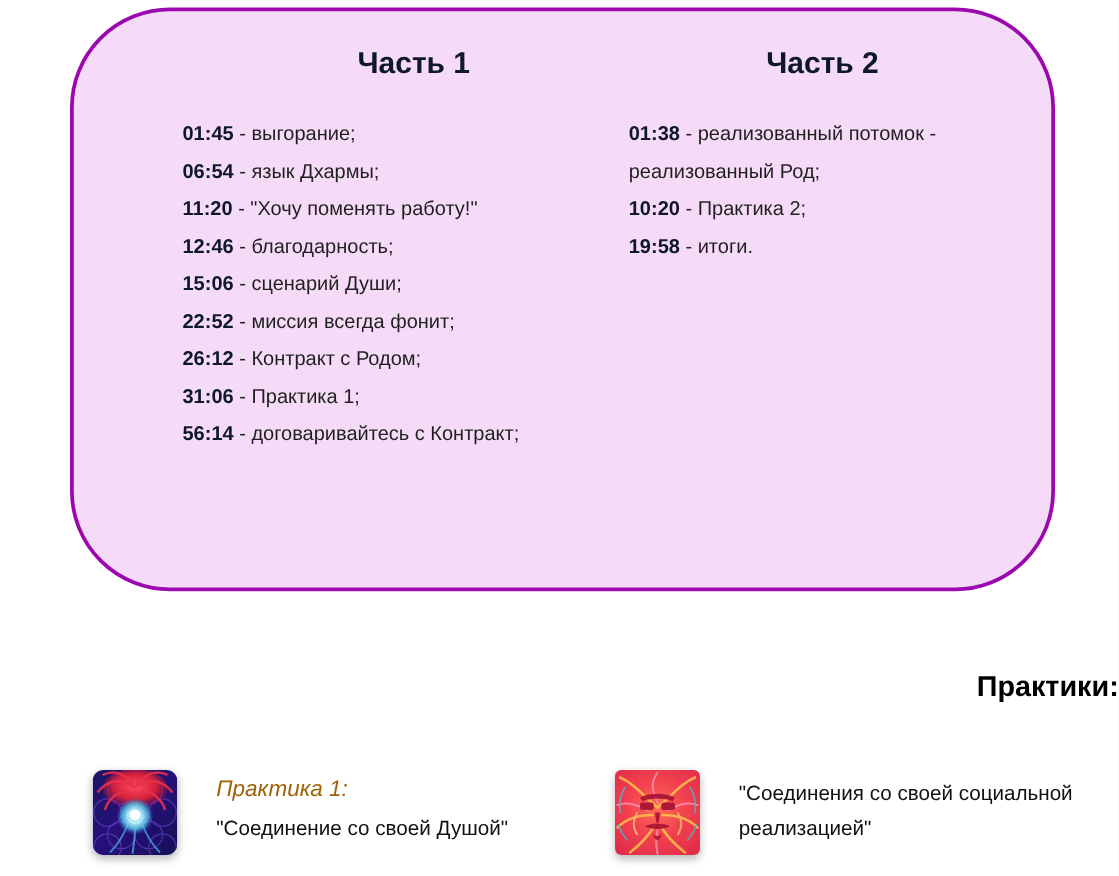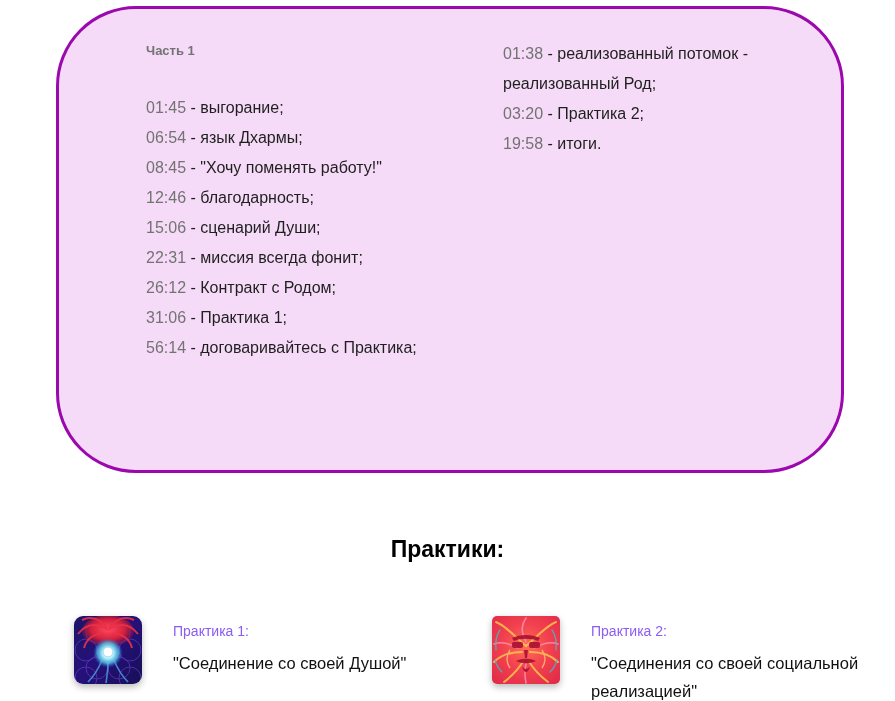--- a/index.html
+++ b/index.html
@@ -11,68 +11,69 @@
   
   .card{
     position:absolute;left:56px;top:6px;width:788px;height:467px;
     box-sizing:border-box;border:3px solid #9B09AE;border-radius:80px;
     background:#F5DBF7;
   }
   .col{position:absolute;top:30px;}
   .col-1{left:87px;width:370px;}
   .col-2{left:444px;width:310px;}
   .col-title{
-    font-size:13px;font-weight:bold;color:#737373;margin:0 0 30px 0;line-height:24px;
+    font-size:24px;font-weight:bold;color:#0f172a;margin:0 0 30px 0;line-height:24px;text-align:center;
   }
   .ts-row{font-size:16px;line-height:30px;color:#1f1f1f;}
-  .ts-row strong{color:#737373;font-weight:normal;}
+  .ts-row strong{color:#0f172a;font-weight:bold;}
   
   .practices-heading{
-    position:absolute;left:0;top:534px;width:100%;text-align:center;
+    position:absolute;left:0;top:534px;width:100%;text-align:right;
     font-size:23px;font-weight:bold;color:#000000;line-height:30px;
   }
   .practice{
     position:absolute;top:616px;display:flex;align-items:flex-start;
   }
   .practice-1{left:74px;width:380px;}
   .practice-2{left:492px;width:380px;}
   .thumb{
     flex:0 0 auto;width:68px;height:68px;border-radius:9px;overflow:hidden;
     box-shadow:0 3px 7px rgba(0,0,0,0.28);
   }
   .thumb svg{display:block;}
   .practice-text{margin-left:31px;padding-top:5px;width:278px;}
   .practice-label{
-    font-size:14px;color:#8b5cf6;line-height:20px;margin:0 0 8px 0;
+    font-size:18px;color:#a16207;line-height:20px;margin:0 0 8px 0;font-style:italic;
   }
   .practice-title{
     font-size:16.5px;color:#111111;line-height:28px;margin:0;
   }
 </style>
 </head>
 <body>
 
 <div class="card">
 
   <div class="col col-1">
     <h2 class="col-title">Часть 1</h2>
     <div class="ts-row"><strong>01:45</strong> <span>- выгорание;</span></div>
     <div class="ts-row"><strong>06:54</strong> <span>- язык Дхармы;</span></div>
-    <div class="ts-row"><strong>08:45</strong> <span>- "Хочу поменять работу!"</span></div>
+    <div class="ts-row"><strong>11:20</strong> <span>- "Хочу поменять работу!"</span></div>
     <div class="ts-row"><strong>12:46</strong> <span>- благодарность;</span></div>
     <div class="ts-row"><strong>15:06</strong> <span>- сценарий Души;</span></div>
-    <div class="ts-row"><strong>22:31</strong> <span>- миссия всегда фонит;</span></div>
+    <div class="ts-row"><strong>22:52</strong> <span>- миссия всегда фонит;</span></div>
     <div class="ts-row"><strong>26:12</strong> <span>- Контракт с Родом;</span></div>
     <div class="ts-row"><strong>31:06</strong> <span>- Практика 1;</span></div>
-    <div class="ts-row"><strong>56:14</strong> <span>- договаривайтесь с Практика;</span></div>
+    <div class="ts-row"><strong>56:14</strong> <span>- договаривайтесь с Контракт;</span></div>
   </div>
 
   <div class="col col-2">
+    <h2 class="col-title">Часть 2</h2>
     <div class="ts-row"><strong>01:38</strong> <span>- реализованный потомок - реализованный Род;</span></div>
-    <div class="ts-row"><strong>03:20</strong> <span>- Практика 2;</span></div>
+    <div class="ts-row"><strong>10:20</strong> <span>- Практика 2;</span></div>
     <div class="ts-row"><strong>19:58</strong> <span>- итоги.</span></div>
   </div>
 
 </div>
 
 <div class="practices-heading">Практики:</div>
 
 <div class="practice practice-1">
   <div class="thumb">
 
@@ -174,16 +175,15 @@
         <path d="M20 22 C 28 18, 40 18, 48 22 L 46 25 C 39 22, 29 22, 22 25 Z"></path>
         <path d="M30 50 C 32 54, 36 54, 38 50 C 36 58, 32 58, 30 50 Z"></path>
       </g>
       <g fill="none" stroke="#ffb36e" stroke-width="1.4" opacity="0.9">
         <path d="M18 34 C 14 40, 14 46, 18 52"></path>
         <path d="M50 34 C 54 40, 54 46, 50 52"></path>
       </g>
     </svg>
   </div>
   <div class="practice-text">
-    <p class="practice-label">Практика 2:</p>
     <p class="practice-title">"Соединения со своей социальной реализацией"</p>
   </div>
 </div>
 
 </body></html>

